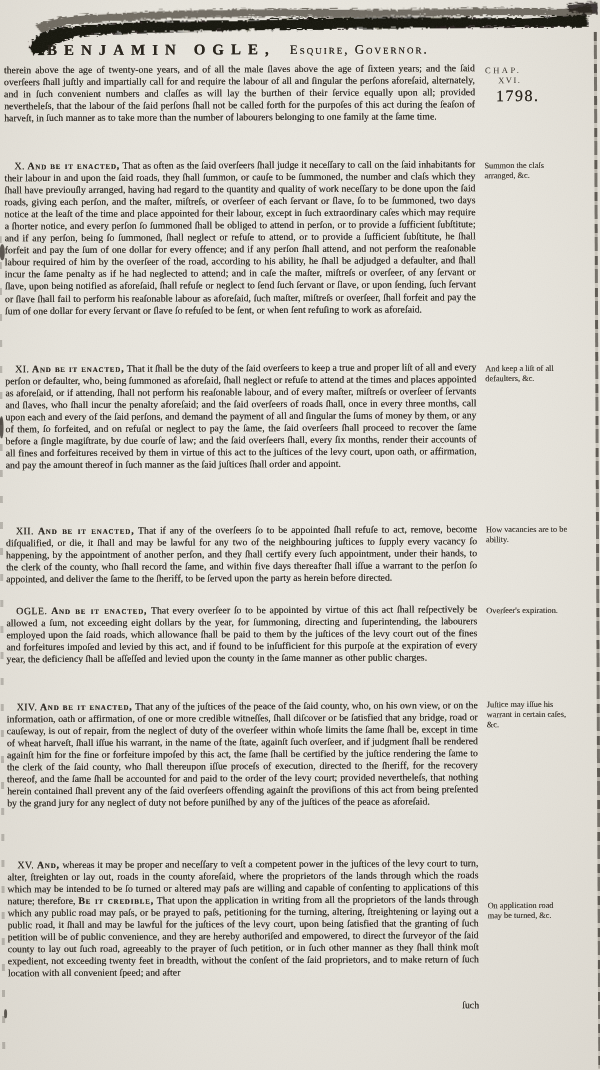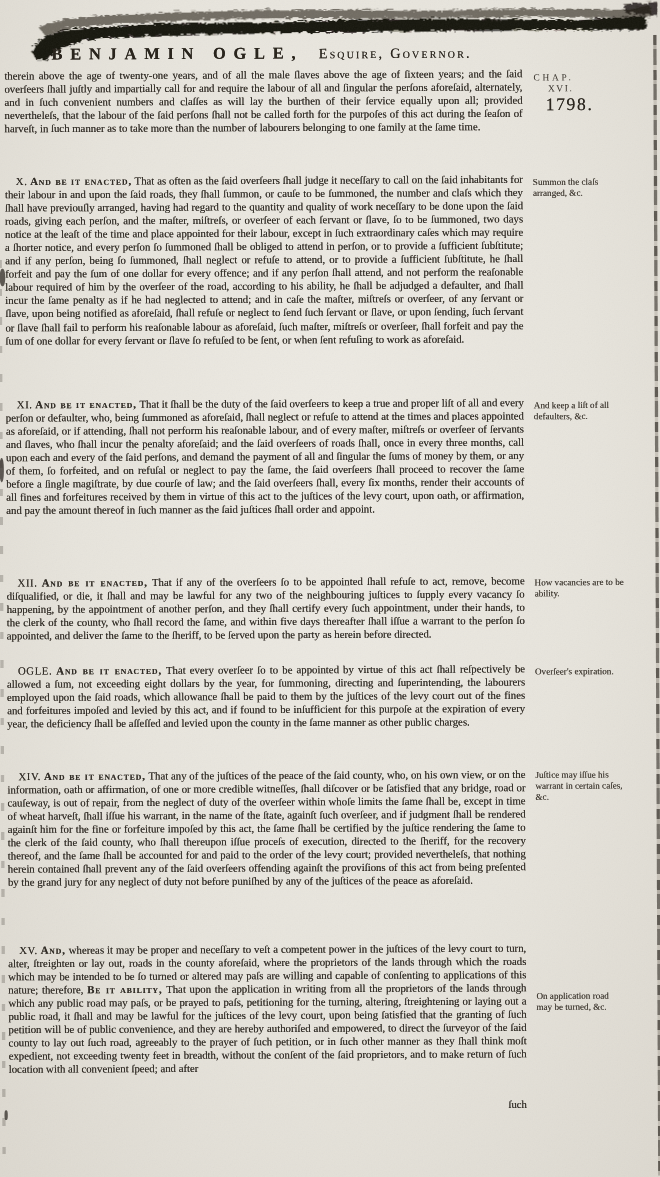--- a/index.html
+++ b/index.html
@@ -118,21 +118,21 @@
     <div class="para sect" style="top:700px">
       <span class="pnum">XIV.</span>
       <span class="plead">And be it enacted,</span>
       <span class="ptext">That any of the juſtices of the peace of the ſaid county, who, on his own view, or on the information, oath or affirmation, of one or more credible witneſſes, ſhall diſcover or be ſatisfied that any bridge, road or cauſeway, is out of repair, from the neglect of duty of the overſeer within whoſe limits the ſame ſhall be, except in time of wheat harveſt, ſhall iſſue his warrant, in the name of the ſtate, againſt ſuch overſeer, and if judgment ſhall be rendered againſt him for the fine or forfeiture impoſed by this act, the ſame ſhall be certified by the juſtice rendering the ſame to the clerk of the ſaid county, who ſhall thereupon iſſue proceſs of execution, directed to the ſheriff, for the recovery thereof, and the ſame ſhall be accounted for and paid to the order of the levy court; provided nevertheleſs, that nothing herein contained ſhall prevent any of the ſaid overſeers offending againſt the proviſions of this act from being preſented by the grand jury for any neglect of duty not before puniſhed by any of the juſtices of the peace as aforeſaid.</span>
     </div>
 
     <div class="para sect" style="top:858px">
       <span class="pnum">XV.</span>
       <span class="plead">And,</span>
       <span class="ptext">whereas it may be proper and neceſſary to veſt a competent power in the juſtices of the levy court to turn, alter, ſtreighten or lay out, roads in the county aforeſaid, where the proprietors of the lands through which the roads which may be intended to be ſo turned or altered may paſs are willing and capable of conſenting to applications of this nature; therefore,</span>
-      <span class="plead">Be it ability,</span>
+      <span class="plead">Be it credible,</span>
       <span class="ptext">That upon the application in writing from all the proprietors of the lands through which any public road may paſs, or be prayed to paſs, petitioning for the turning, altering, ſtreightening or laying out a public road, it ſhall and may be lawful for the juſtices of the levy court, upon being ſatisfied that the granting of ſuch petition will be of public convenience, and they are hereby authoriſed and empowered, to direct the ſurveyor of the ſaid county to lay out ſuch road, agreeably to the prayer of ſuch petition, or in ſuch other manner as they ſhall think moſt expedient, not exceeding twenty feet in breadth, without the conſent of the ſaid proprietors, and to make return of ſuch location with all convenient ſpeed; and after</span>
     </div>
 
     <div class="note" style="top:162px">Summon the claſs arranged, &amp;c.</div>
     <div class="note" style="top:365px">And keep a liſt of all defaulters, &amp;c.</div>
     <div class="note" style="top:526px">How vacancies are to be ability.</div>
     <div class="note" style="top:607px">Overſeer's expiration.</div>
     <div class="note" style="top:701px">Juſtice may iſſue his warrant in certain caſes, &amp;c.</div>
     <div class="note" style="top:902px">On application road may be turned, &amp;c.</div>
 

